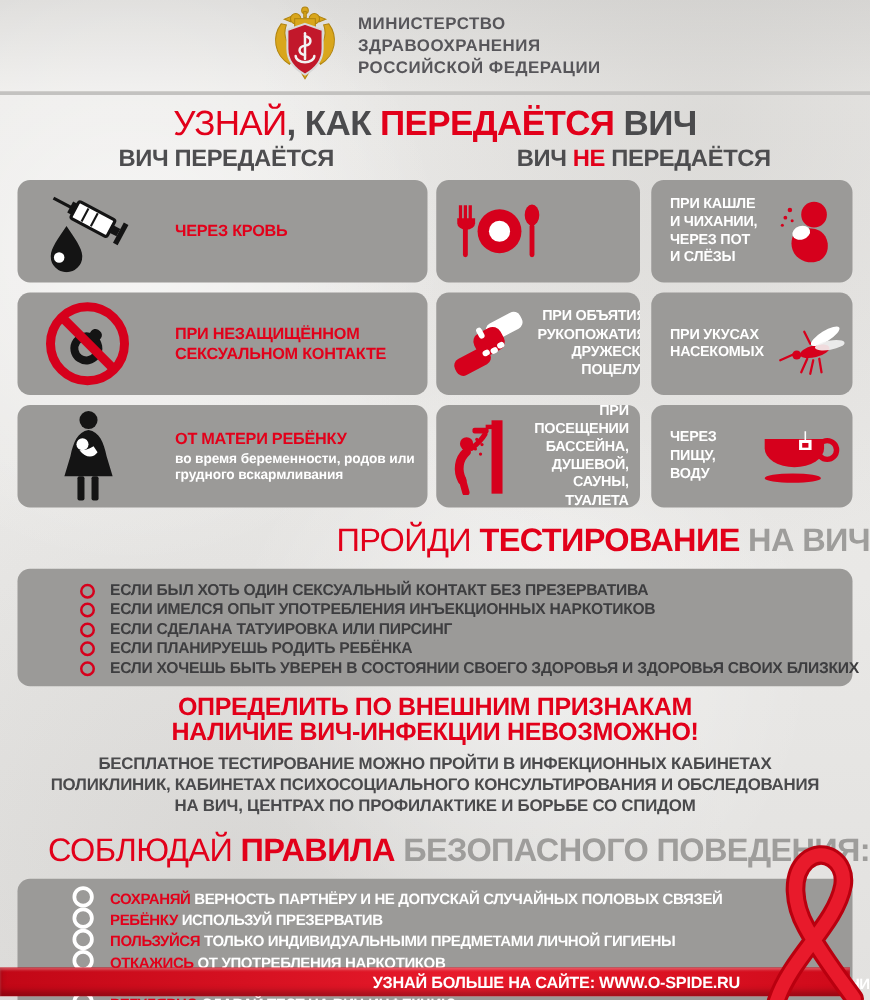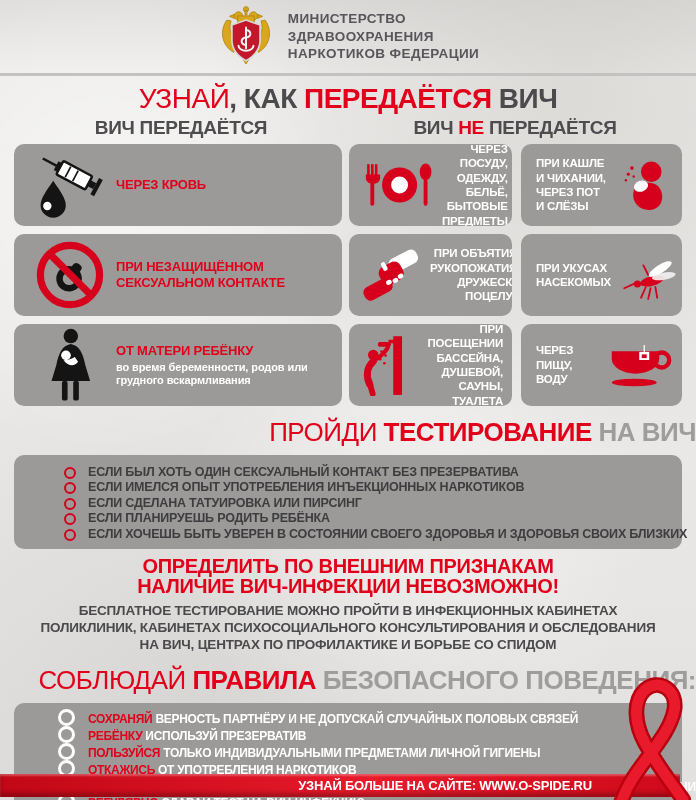--- a/index.html
+++ b/index.html
@@ -30,21 +30,21 @@
   .col-heads{display:flex;padding:2px 14px 5px;}
   .col-heads .ch{font-size:19px;font-weight:800;color:#4d4d4f;text-align:center;letter-spacing:-.3px;}
   .ch-left{width:334px;}
   .ch-right{flex:1;}
   .ch .ne{color:#e2001a;}
   
   .grid{display:flex;gap:7px;padding:0 14px;}
   .col-l{display:flex;flex-direction:column;gap:8px;width:328px;}
   .col-r{flex:1;display:grid;grid-template-columns:163px 1fr;gap:8px 9px;}
   .card{background:#9b9a98;border-radius:10px;height:82px;display:flex;align-items:center;overflow:hidden;}
-  .card-l{padding:0 10px 0 14px;gap:4px;}
+  .card-l{padding:0 10px 0 14px;gap:28px;}
   .card-l .ic{width:84px;flex:0 0 84px;display:flex;align-items:center;justify-content:center;}
   .card-l .tx{color:#e2001a;font-weight:800;font-size:13px;line-height:1.2;letter-spacing:-.2px;}
   .card-l .sub{color:#fff;font-weight:600;font-size:11px;line-height:1.2;margin-top:3px;letter-spacing:-.1px;}
   .card-r{padding:0 9px;gap:6px;}
   .card-r .rtx{color:#fff;font-weight:800;font-size:11.5px;line-height:1.25;letter-spacing:-.2px;flex:1;}
   .icon-left .rtx{text-align:right;}
   .icon-right .rtx{text-align:left;padding-left:6px;}
   .card-r .ric{flex:0 0 auto;display:flex;align-items:center;justify-content:center;}
   
   .sec-head{text-align:right;font-size:26px;letter-spacing:-.5px;margin:11px 0 7px;}
@@ -98,21 +98,21 @@
         <g stroke="#f2f2f2" stroke-width="2.4" fill="none" stroke-linecap="round">
           <path d="M35 27 v25"></path>
           <path d="M26 49 a9 6 0 0 0 18 0"></path>
           <path d="M35 30 c7 1 7 8 0 9 c-7 1 -7 8 0 9"></path>
         </g>
       </svg>
     </span>
     <div class="ministry">
       <div>МИНИСТЕРСТВО</div>
       <div>ЗДРАВООХРАНЕНИЯ</div>
-      <div>НАРКОТИКОВ ФЕДЕРАЦИИ</div>
+      <div>РОССИЙСКОЙ ФЕДЕРАЦИИ</div>
     </div>
   </div>
 
   <div class="title"><span class="lt-red">УЗНАЙ</span><span class="dark-b">, </span><span class="dark-b">КАК </span><span class="red-b">ПЕРЕДАЁТСЯ</span><span class="dark-b"> ВИЧ</span></div>
 
   <div class="col-heads">
     <div class="ch ch-left">ВИЧ ПЕРЕДАЁТСЯ</div>
     <div class="ch ch-right"><span>ВИЧ </span><span class="ne">НЕ</span><span> ПЕРЕДАЁТСЯ</span></div>
   </div>
 
@@ -186,21 +186,20 @@
               <rect x="26" y="8" width="4" height="18"></rect>
               <path d="M12 24 h22 v6 a11 8 0 0 1 -22 0 z"></path>
               <rect x="19" y="32" width="6" height="40" rx="3"></rect>
               <circle cx="64" cy="40" r="27"></circle>
               <ellipse cx="104" cy="20" rx="9" ry="13"></ellipse>
               <rect x="101" y="31" width="6" height="41" rx="3"></rect>
             </g>
             <circle cx="64" cy="40" r="13" fill="#fff"></circle>
           </svg>
         </span>
-        <div class="rtx">ЧЕРЕЗ ПОСУДУ, ОДЕЖДУ, БЕЛЬЁ, БЫТОВЫЕ ПРЕДМЕТЫ</div>
       </div>
 
       <div class="card card-r icon-right">
         <div class="rtx">ПРИ КАШЛЕ И ЧИХАНИИ, ЧЕРЕЗ ПОТ И СЛЁЗЫ</div>
         <span class="ric">
           <svg width="58" height="54" viewBox="0 0 96 88">
             <g fill="#d6001c">
               <circle cx="60" cy="22" r="17"></circle>
               <path d="M34 46 C26 60 30 78 48 84 C66 89 80 78 78 60 C76 46 66 40 52 40 z"></path>
             </g>

